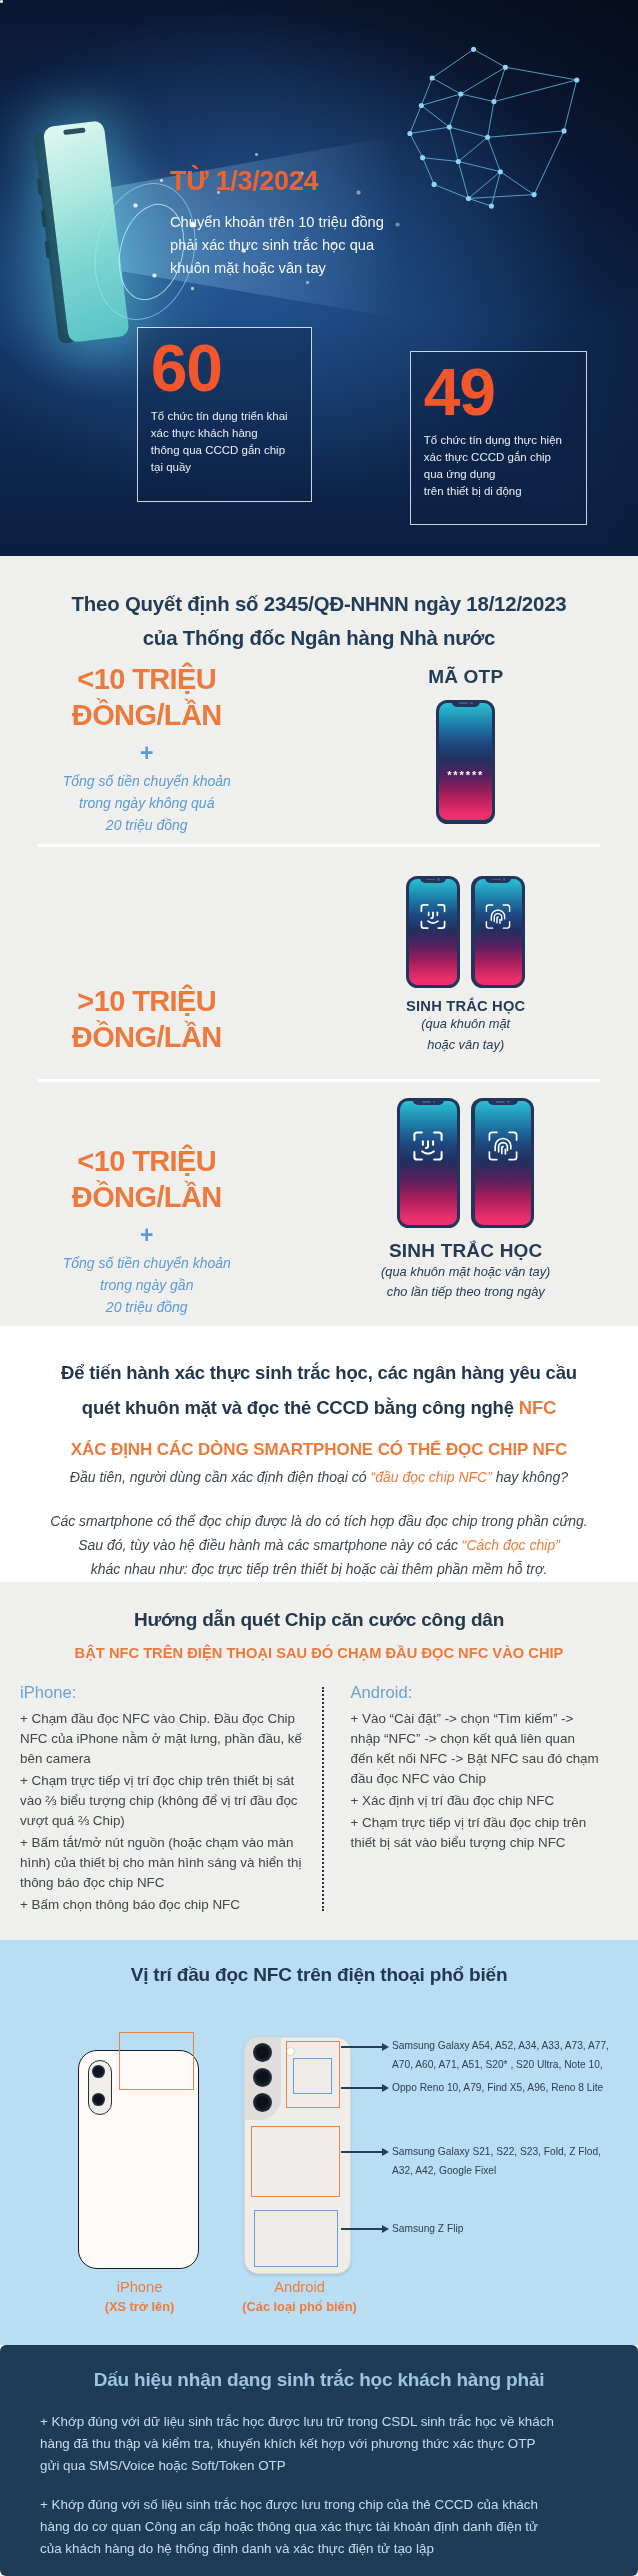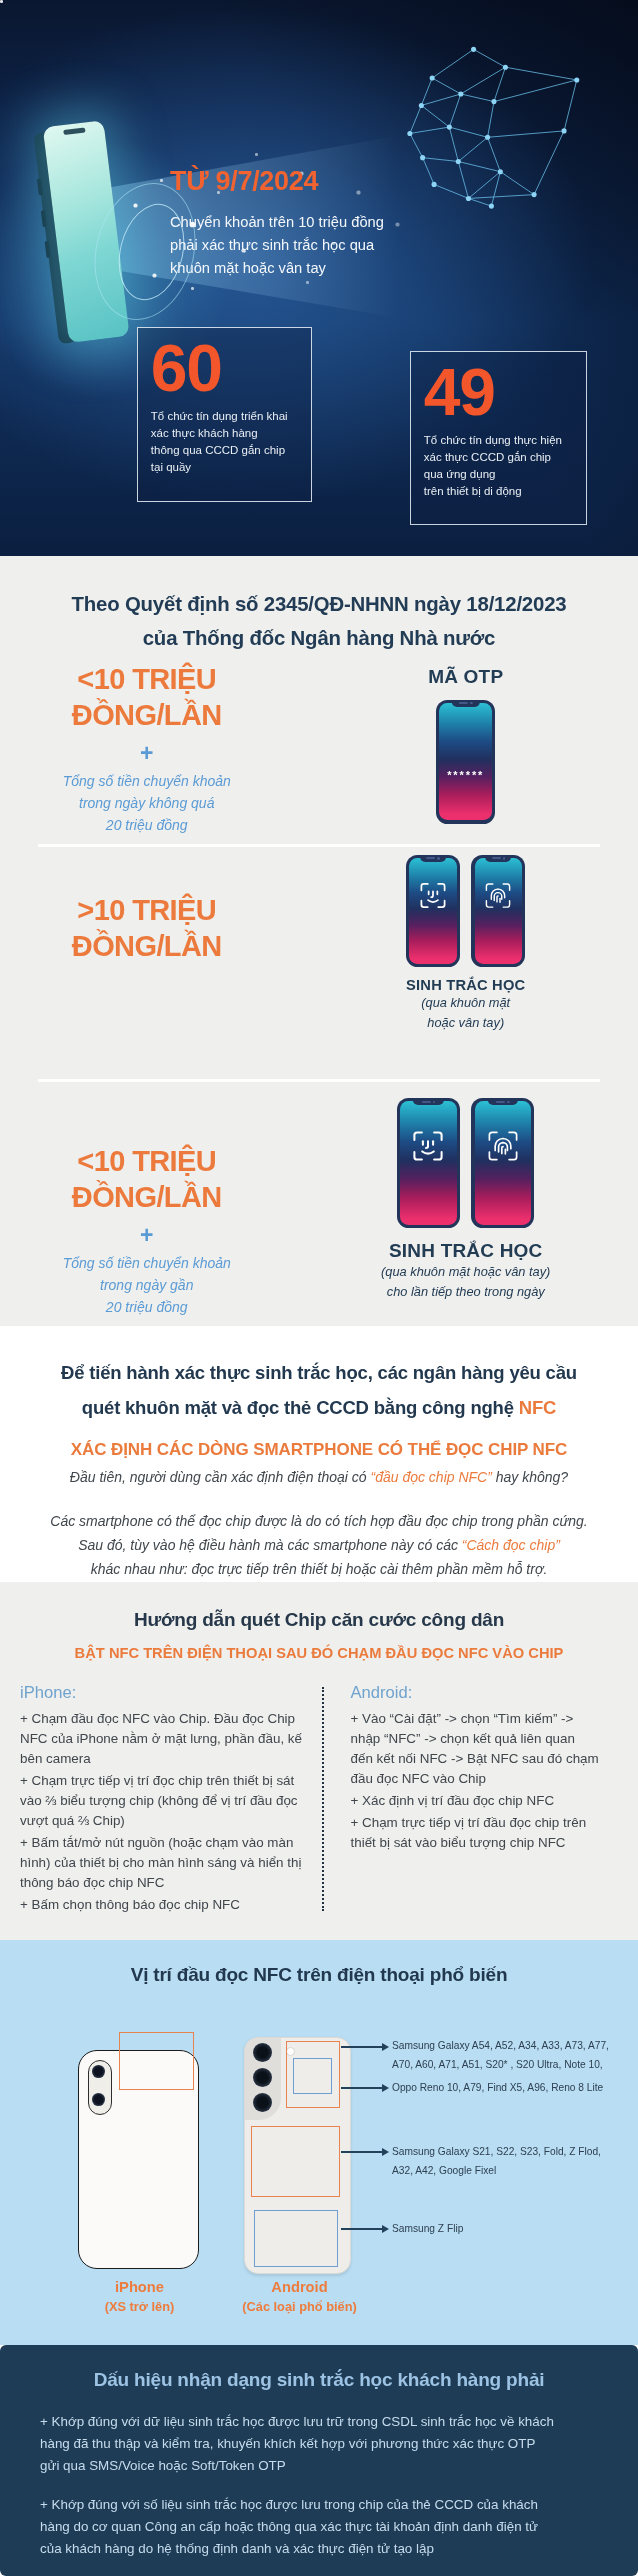--- a/index.html
+++ b/index.html
@@ -48,21 +48,21 @@
   .stat-num{font-size:66px;font-weight:700;color:#f3562b;line-height:.92;letter-spacing:-1.3px;}
   .stat-lines{margin-top:9px;font-size:11.5px;line-height:17px;}
 
   
   .decision{top:556px;height:770px;background:#efefed;}
   .qd-heading{padding-top:31px;text-align:center;font-size:20.4px;font-weight:700;color:#223c55;line-height:34px;letter-spacing:-0.2px;}
   .qd-row{position:absolute;left:0;width:638px;display:flex;}
   .qd-left{width:46%;display:flex;flex-direction:column;align-items:center;text-align:center;}
   .qd-right{width:54%;display:flex;flex-direction:column;align-items:center;text-align:center;}
   .row1{top:96px;height:191px;}
-  .row2{top:295px;height:211px;}
+  .row2{top:288px;height:211px;align-items:flex-end;}
   .row3{top:541px;height:228px;}
   .amount{font-size:29px;font-weight:700;color:#ec7a3c;letter-spacing:-0.6px;line-height:36px;}
   .plus{font-size:23px;font-weight:700;color:#5b9bd5;margin:9px 0 5.1px;line-height:1;}
   .note-line{font-size:14px;font-style:italic;color:#5b9bd5;line-height:22px;}
   .method-title{font-size:19px;font-weight:700;color:#223c54;letter-spacing:0.2px;}
   .method-title-sm{font-size:14.7px;font-weight:700;color:#223c54;letter-spacing:0.2px;}
   .method-note{font-size:12.8px;font-style:italic;color:#223c54;line-height:20.4px;}
   .divider{position:absolute;left:38px;width:562px;height:3.2px;background:#ffffff;}
   .d1{top:288px;} .d2{top:523px;}
   .phones{display:flex;gap:11.5px;}
@@ -113,21 +113,21 @@
   .ab-lens{position:absolute;left:8.3px;width:19px;height:19px;border-radius:50%;background:radial-gradient(circle,#0b1119 40%,#26303f 68%,#1a2430);}
   .ab-flash{position:absolute;left:41px;top:9px;width:7px;height:7px;border-radius:50%;background:#fff;border:0.6px solid #d8d6d0;}
   .zone{position:absolute;box-sizing:border-box;}
   .zone-o{border:1.6px solid #e8824e;}
   .zone-b{border:1.6px solid #6e9fd0;}
   .e-arrow{position:absolute;left:341px;width:42px;height:1.9px;background:#24415c;}
   .e-arrow::after{content:"";position:absolute;right:-5.7px;top:-3.5px;border-left:7px solid #24415c;
     border-top:4.5px solid transparent;border-bottom:4.5px solid transparent;}
   .e-label{position:absolute;left:392px;width:241px;font-size:10.2px;color:#2e4051;line-height:19px;}
   .e-cap{position:absolute;width:153px;text-align:center;color:#ed7c3d;}
-  .e-cap .t{font-size:14.7px;font-weight:700;text-align:center;}
+  .e-cap .t{font-size:14.7px;font-weight:400;text-align:center;}
   .e-cap .s{font-size:12.8px;font-weight:700;margin-top:3.8px;}
 
   
   .signals{top:2345px;height:231px;background:#1e3c55;border-radius:6px;}
   .s-heading{padding-top:24px;text-align:center;font-size:19px;font-weight:700;color:#9dc3e4;letter-spacing:-0.2px;}
   .s-para{margin:16.6px 40px 0;font-size:13.4px;color:#c6dcee;line-height:22px;}
   .s-para2{margin-top:20.4px;}
 </style>
 </head>
 <body>
@@ -200,21 +200,21 @@
           <circle cx="40" cy="180" r="4"></circle>
         <circle cx="96" cy="186" r="4"></circle>
           <circle cx="162" cy="202" r="4"></circle>
           <circle cx="58" cy="222" r="4"></circle>
         <circle cx="112" cy="244" r="4"></circle>
           <circle cx="215" cy="238" r="4"></circle>
           <circle cx="148" cy="256" r="4"></circle>
       </g>
     </svg>
 
-    <div class="hero-date">TỪ 9/7/2024</div>
+    <div class="hero-date">TỪ 1/3/2024</div>
     <div class="hero-desc">
       <div>Chuyển khoản trên 10 triệu đồng</div>
       <div>phải xác thực sinh trắc học qua</div>
       <div>khuôn mặt hoặc vân tay</div>
     </div>
 
     <div class="stat stat1">
       <div class="stat-num">60</div>
       <div class="stat-lines">
         <div>Tổ chức tín dụng triển khai</div>

